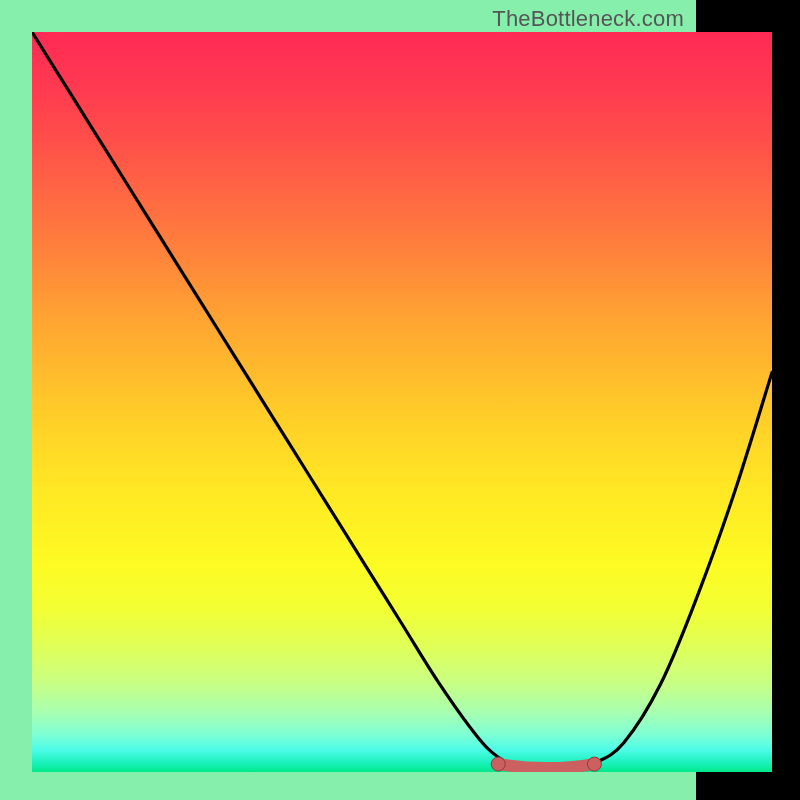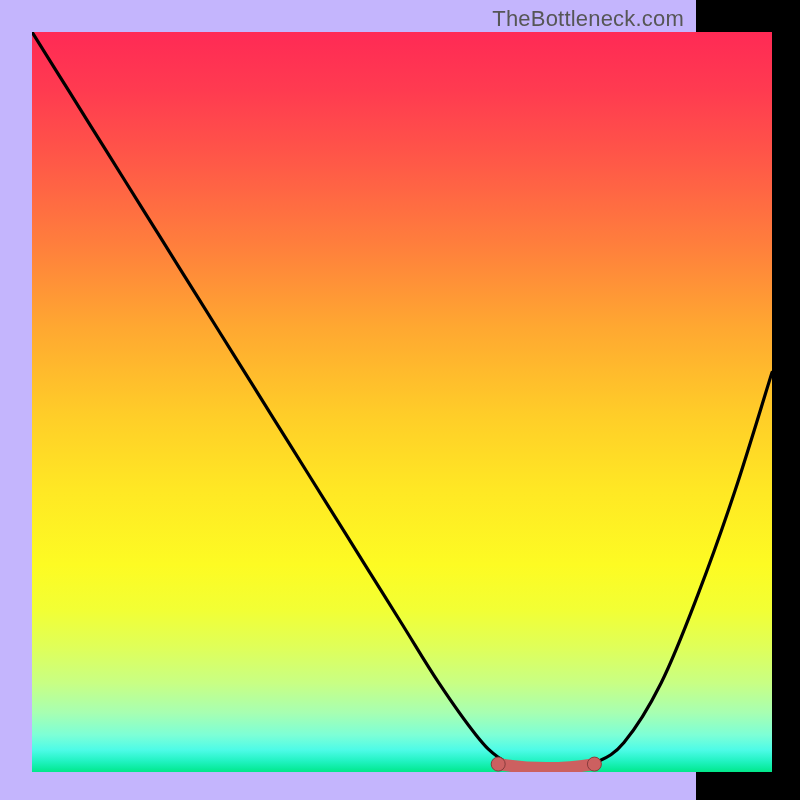--- a/index.html
+++ b/index.html
@@ -1,21 +1,21 @@
 <!DOCTYPE html>
 <html><head>
 <meta charset="utf-8">
 <style>
   * { margin: 0; padding: 0; box-sizing: border-box; }
   html, body { width: 800px; height: 800px; overflow: hidden; background: #000; }
   .container {
     position: relative;
     width: 696px;
     height: 800px;
-    background: #c4b5fd;
+    background: #86efac;
   }
   .watermark {
     position: absolute;
     top: 6px;
     right: 12px;
     font-family: Arial, Helvetica, sans-serif;
     font-size: 22px;
     font-weight: 500;
     color: #565656;
     letter-spacing: 0.2px;

